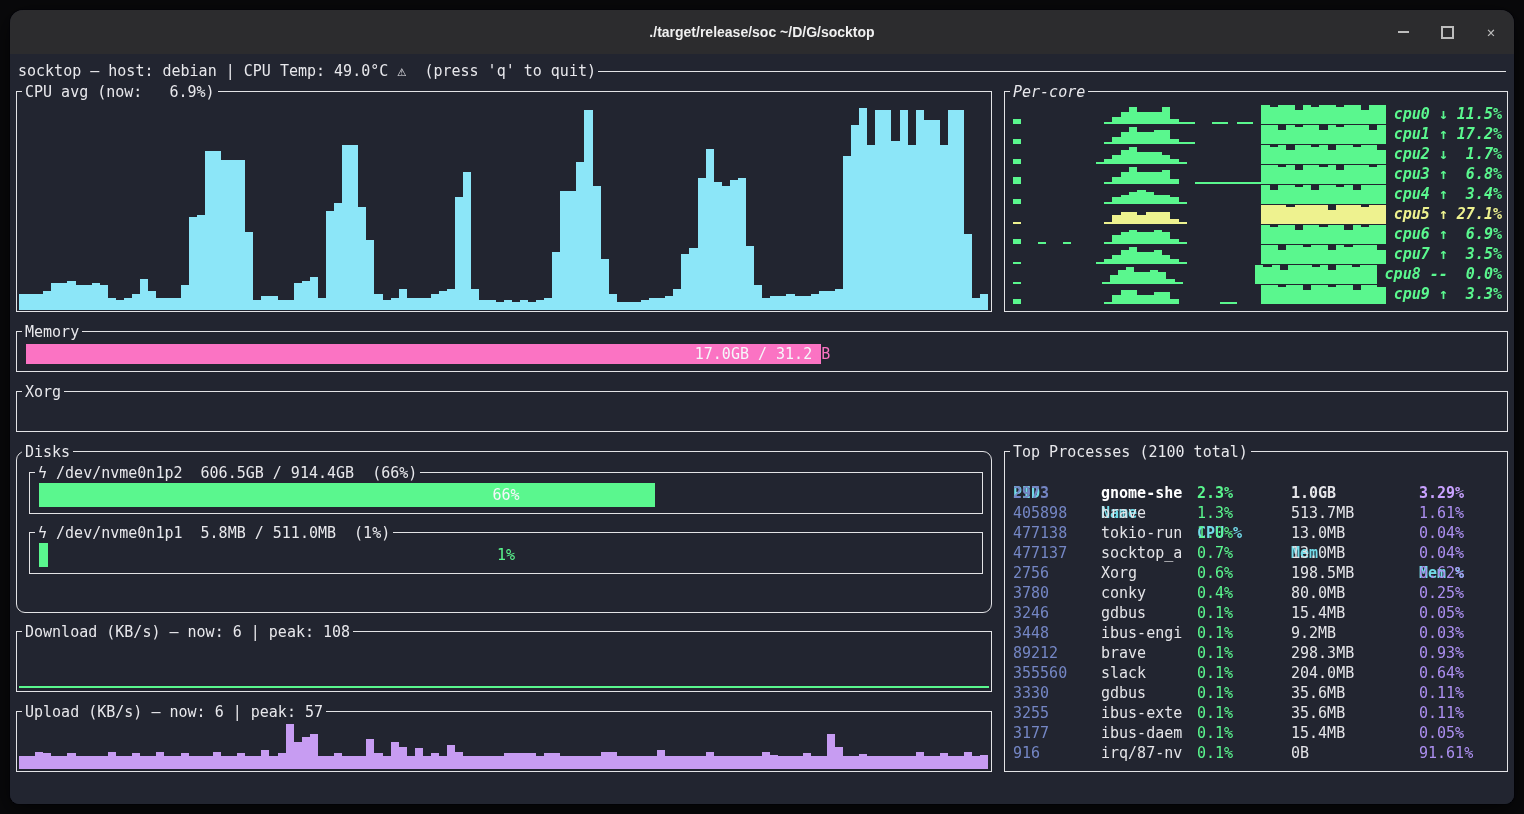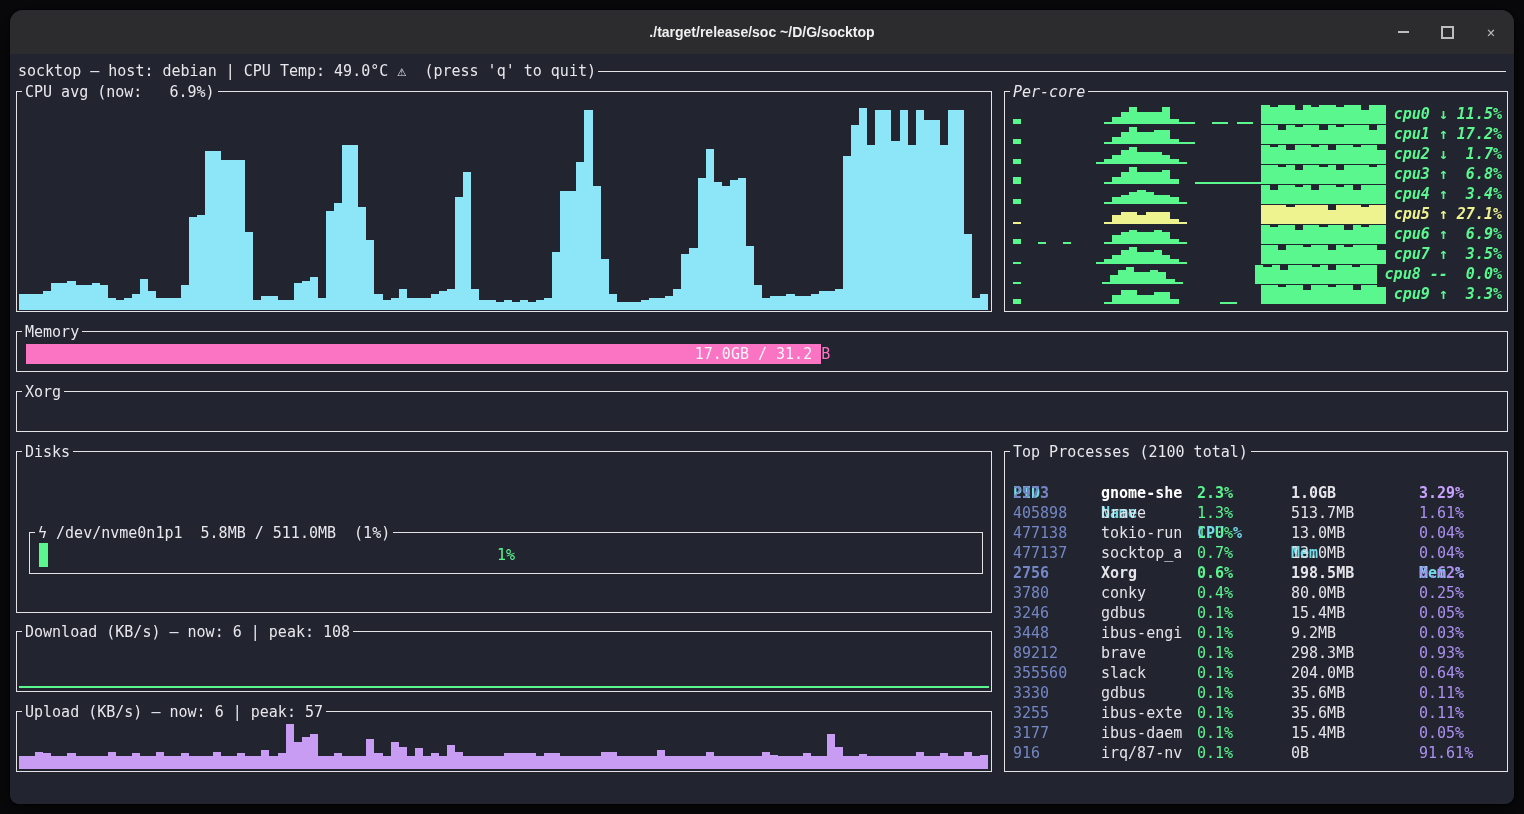--- a/index.html
+++ b/index.html
@@ -735,23 +735,30 @@
           <div class="glabel" id="mem-label">
             <span class="onfill">17.0GB / 31.2</span><span class="tail">GB</span>
           </div>
         </div>
       </div>
 
       <div class="panel" style="left:6px;top:337px;width:1490px;height:39px;">
         <span class="ptitle">Xorg</span>
       </div>
 
-      <div class="panel" style="left:6px;top:397px;width:974px;height:160px;">
+      <div class="panel" style="left:6px;top:397px;width:974px;height:160px;border-radius:9px;">
         <span class="ptitle">Disks</span>
 
+        <div class="subpanel" style="top:20px;">
+          <span class="ptitle"><span class="dicon">ϟ</span> <span>/dev/nvme0n1p2  606.5GB / 914.4GB  (66%)</span></span>
+          <div class="gauge">
+            <div class="fill disk-fill" id="disk0-fill" style="width: 66%;"></div>
+            <div class="glabel" id="disk0-label">66%</div>
+          </div>
+        </div>
 
         <div class="subpanel" style="top:80px;">
           <span class="ptitle"><span class="dicon">ϟ</span> <span>/dev/nvme0n1p1  5.8MB / 511.0MB  (1%)</span></span>
           <div class="gauge">
             <div class="fill disk-fill" id="disk1-fill" style="width: 1%;"></div>
             <div class="glabel" id="disk1-label">1%</div>
           </div>
         </div>
       </div>
 
@@ -1016,21 +1023,21 @@
           <span class="col1">Name</span>
           <span class="col2">CPU %</span>
           <span class="col3">Mem</span>
           <span class="col4">Mem %</span>
         </div>
         <div id="proc-rows">
             <div class="tbl-row proc selected" style="top: 31px;"><span class="col0 c0">2973</span><span class="col1 c1">gnome-she</span><span class="col2 c2">2.3%</span><span class="col3 c3">1.0GB</span><span class="col4 c4">3.29%</span></div>
             <div class="tbl-row proc" style="top: 51px;"><span class="col0 c0">405898</span><span class="col1 c1">brave</span><span class="col2 c2">1.3%</span><span class="col3 c3">513.7MB</span><span class="col4 c4">1.61%</span></div>
             <div class="tbl-row proc" style="top: 71px;"><span class="col0 c0">477138</span><span class="col1 c1">tokio-run</span><span class="col2 c2">1.0%</span><span class="col3 c3">13.0MB</span><span class="col4 c4">0.04%</span></div>
             <div class="tbl-row proc" style="top: 91px;"><span class="col0 c0">477137</span><span class="col1 c1">socktop_a</span><span class="col2 c2">0.7%</span><span class="col3 c3">13.0MB</span><span class="col4 c4">0.04%</span></div>
-            <div class="tbl-row proc" style="top: 111px; font-weight: bold;"><span class="col0 c0">2756</span><span class="col1 c1">Xorg</span><span class="col2 c2">0.6%</span><span class="col3 c3">198.5MB</span><span class="col4 c4">0.62%</span></div>
+            <div class="tbl-row proc" style="top: 111px;"><span class="col0 c0">2756</span><span class="col1 c1">Xorg</span><span class="col2 c2">0.6%</span><span class="col3 c3">198.5MB</span><span class="col4 c4">0.62%</span></div>
             <div class="tbl-row proc" style="top: 131px;"><span class="col0 c0">3780</span><span class="col1 c1">conky</span><span class="col2 c2">0.4%</span><span class="col3 c3">80.0MB</span><span class="col4 c4">0.25%</span></div>
             <div class="tbl-row proc" style="top: 151px;"><span class="col0 c0">3246</span><span class="col1 c1">gdbus</span><span class="col2 c2">0.1%</span><span class="col3 c3">15.4MB</span><span class="col4 c4">0.05%</span></div>
             <div class="tbl-row proc" style="top: 171px;"><span class="col0 c0">3448</span><span class="col1 c1">ibus-engi</span><span class="col2 c2">0.1%</span><span class="col3 c3">9.2MB</span><span class="col4 c4">0.03%</span></div>
             <div class="tbl-row proc" style="top: 191px;"><span class="col0 c0">89212</span><span class="col1 c1">brave</span><span class="col2 c2">0.1%</span><span class="col3 c3">298.3MB</span><span class="col4 c4">0.93%</span></div>
             <div class="tbl-row proc" style="top: 211px;"><span class="col0 c0">355560</span><span class="col1 c1">slack</span><span class="col2 c2">0.1%</span><span class="col3 c3">204.0MB</span><span class="col4 c4">0.64%</span></div>
             <div class="tbl-row proc" style="top: 231px;"><span class="col0 c0">3330</span><span class="col1 c1">gdbus</span><span class="col2 c2">0.1%</span><span class="col3 c3">35.6MB</span><span class="col4 c4">0.11%</span></div>
             <div class="tbl-row proc" style="top: 251px;"><span class="col0 c0">3255</span><span class="col1 c1">ibus-exte</span><span class="col2 c2">0.1%</span><span class="col3 c3">35.6MB</span><span class="col4 c4">0.11%</span></div>
             <div class="tbl-row proc" style="top: 271px;"><span class="col0 c0">3177</span><span class="col1 c1">ibus-daem</span><span class="col2 c2">0.1%</span><span class="col3 c3">15.4MB</span><span class="col4 c4">0.05%</span></div>
             <div class="tbl-row proc" style="top: 291px;"><span class="col0 c0">916</span><span class="col1 c1">irq/87-nv</span><span class="col2 c2">0.1%</span><span class="col3 c3">0B</span><span class="col4 c4">91.61%</span></div>
           </div>

